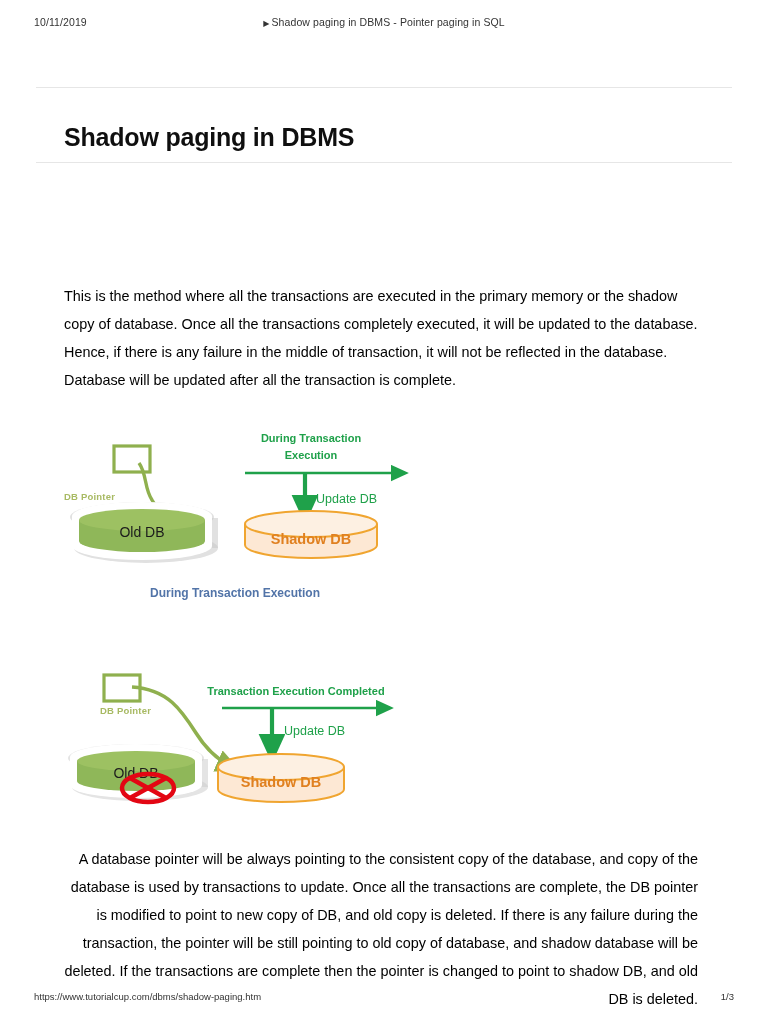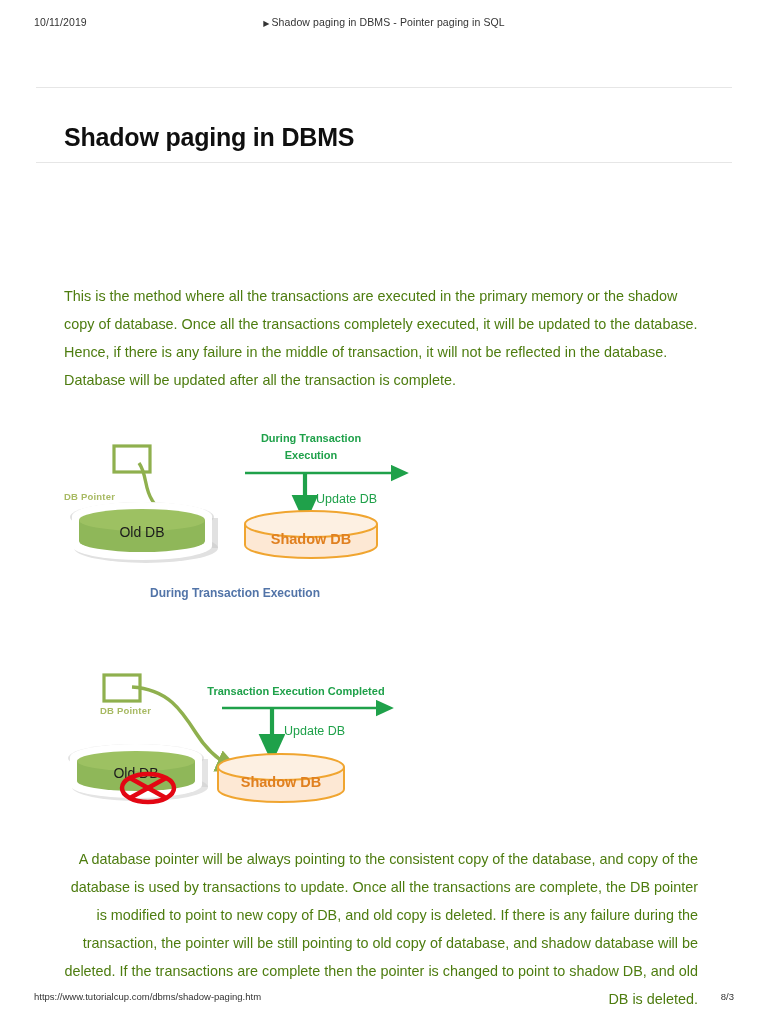--- a/index.html
+++ b/index.html
@@ -70,21 +70,21 @@
     text-align: right;
   }
 
   
   .para {
     position: absolute;
     left: 64px;
     width: 634px;
     font-size: 14.4px;
     line-height: 28px;
-    color: #4d7c0f;
+    color: #000000;
   }
   .para-1 { top: 268px; }
   .para-2 { top: 831px; text-align: right; }
 
   
   .figure {
     position: absolute;
     left: 0;
     width: 768px;
   }
@@ -227,14 +227,14 @@
       <ellipse cx="281" cy="102" rx="63" ry="13" fill="#fdf0e2" stroke="#f0a530" stroke-width="2"></ellipse>
       <text x="281" y="122" text-anchor="middle" font-family="Liberation Sans, sans-serif" font-size="14.5" font-weight="bold" fill="#e08020">Shadow DB</text>
     </g>
   </svg>
 </div>
 
 <p class="para para-2">A database pointer will be always pointing to the consistent copy of the database, and copy of the database is used by transactions to update. Once all the transactions are complete, the DB pointer is modified to point to new copy of DB, and old copy is deleted. If there is any failure during the transaction, the pointer will be still pointing to old copy of database, and shadow database will be deleted. If the transactions are complete then the pointer is changed to point to shadow DB, and old DB is deleted.</p>
 
 <div class="print-footer">
   <a class="footer-url">https://www.tutorialcup.com/dbms/shadow-paging.htm</a>
-  <div class="footer-page">8/3</div>
+  <div class="footer-page">1/3</div>
 </div>
 
 </body></html>

